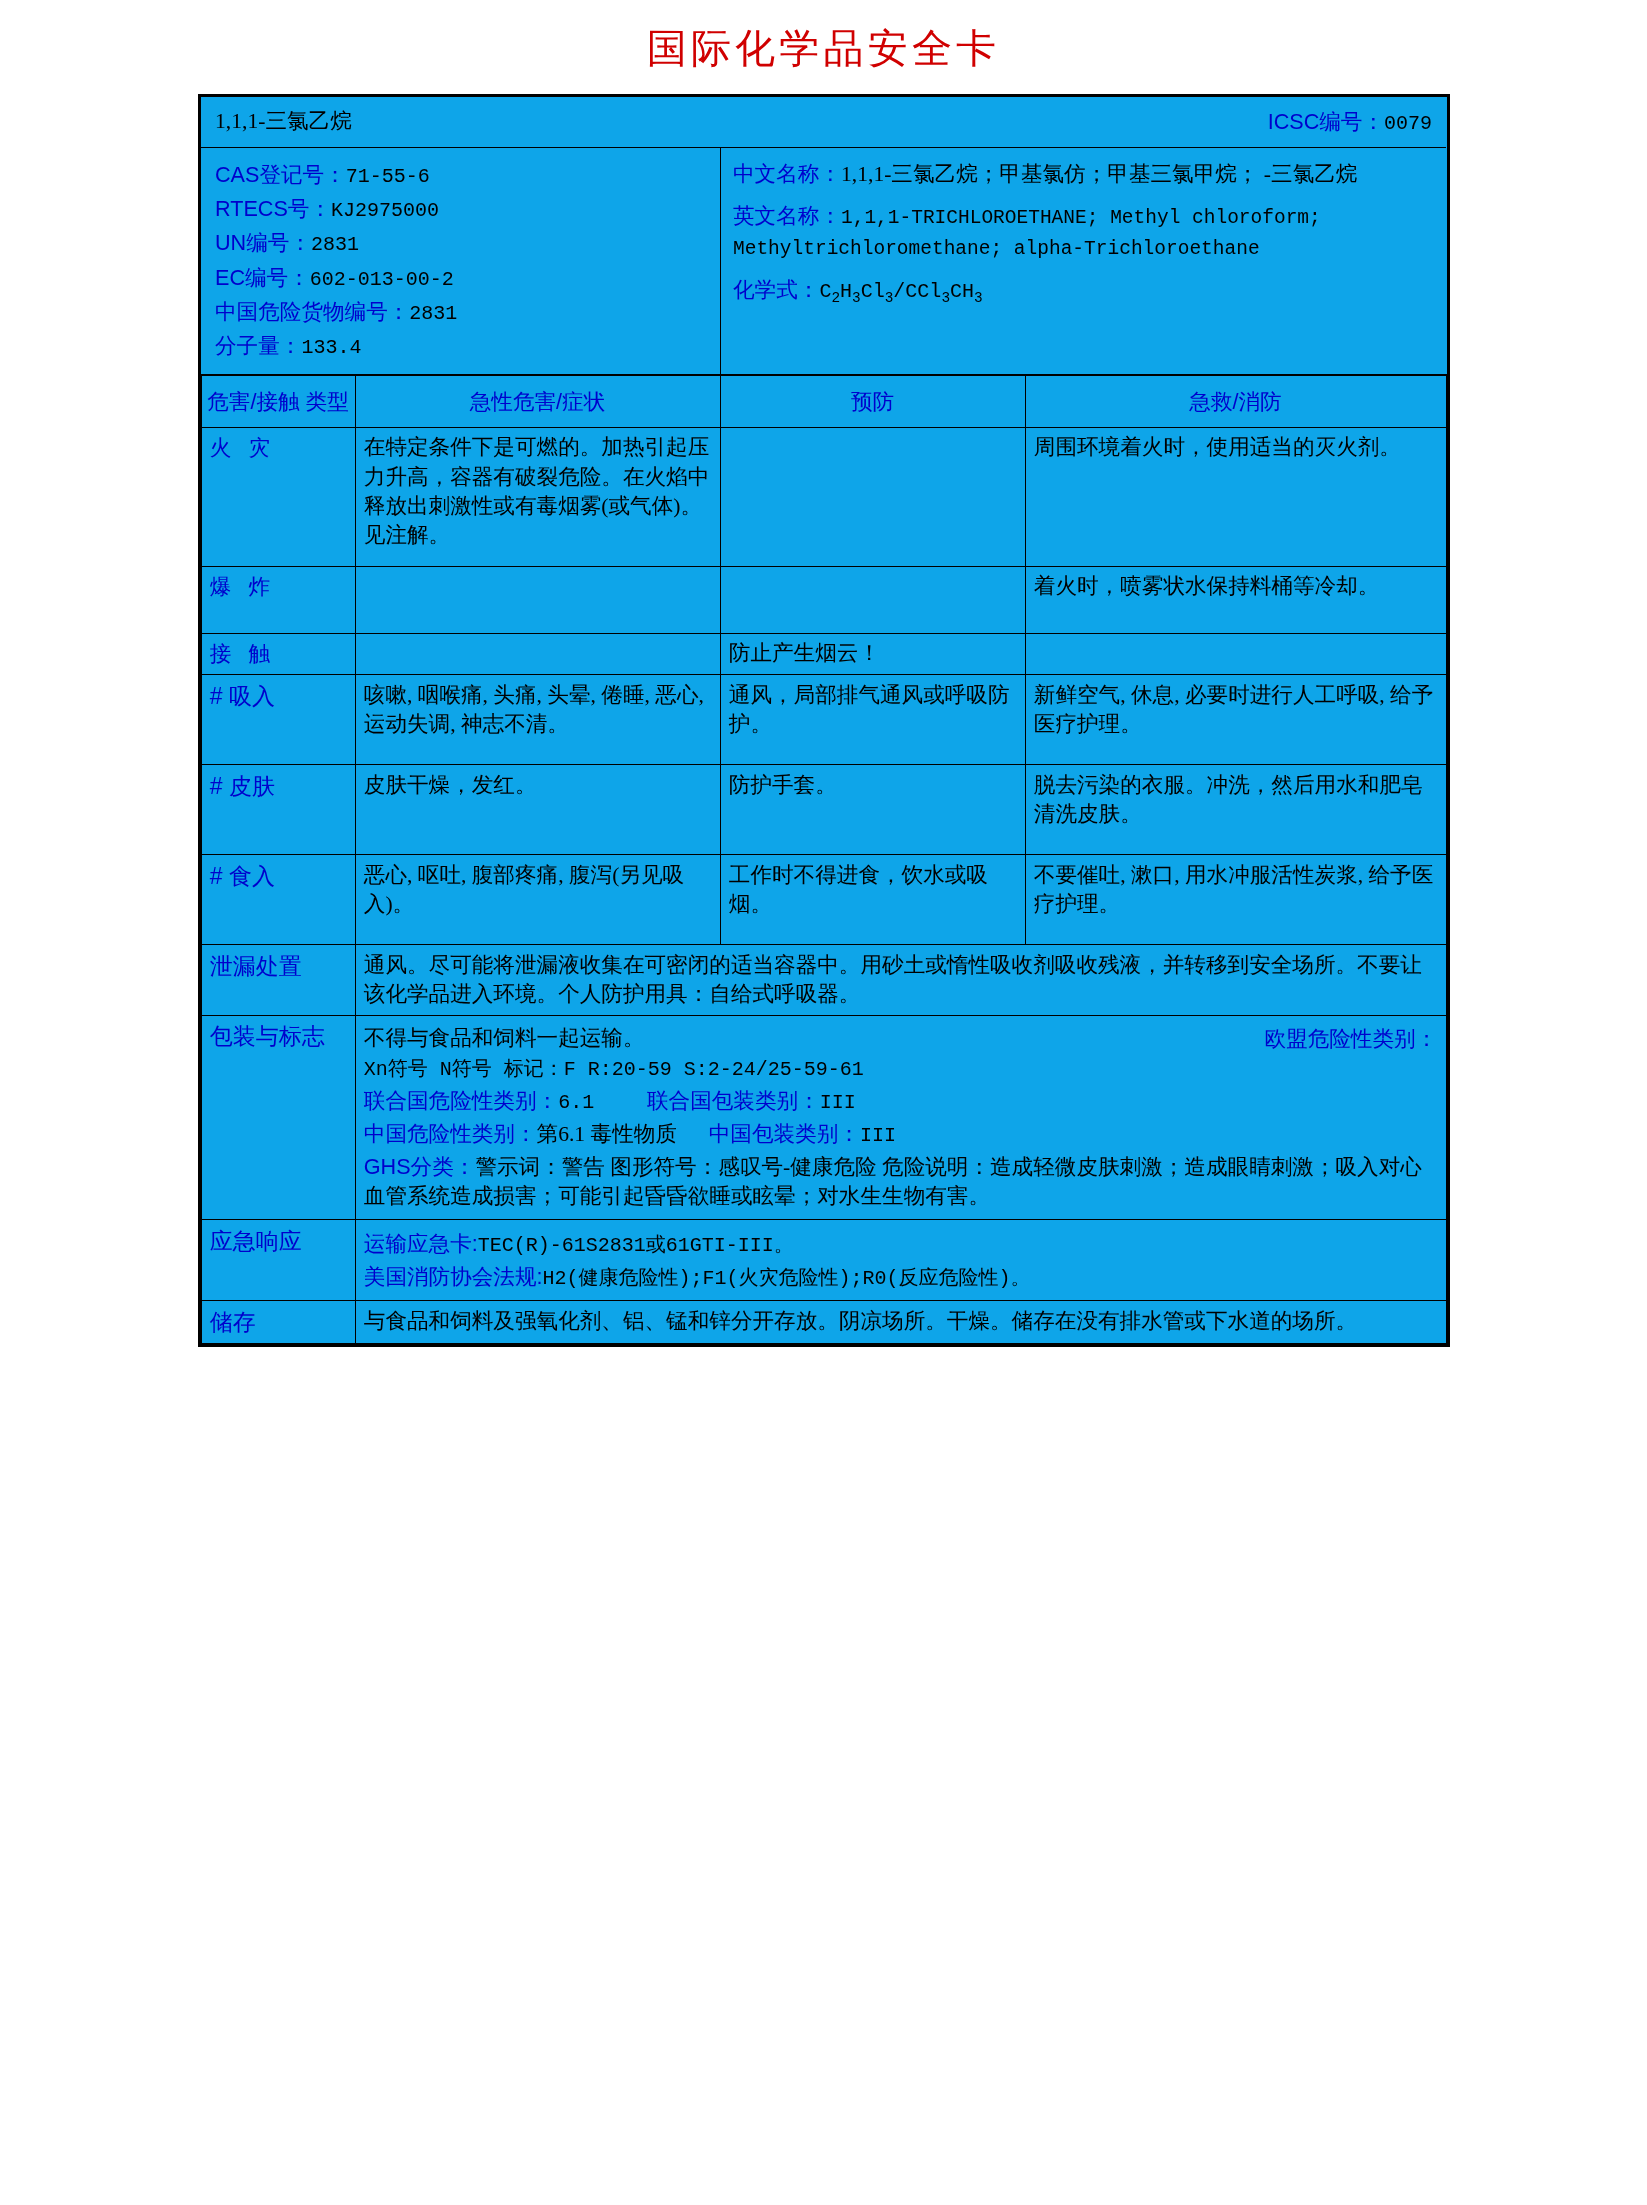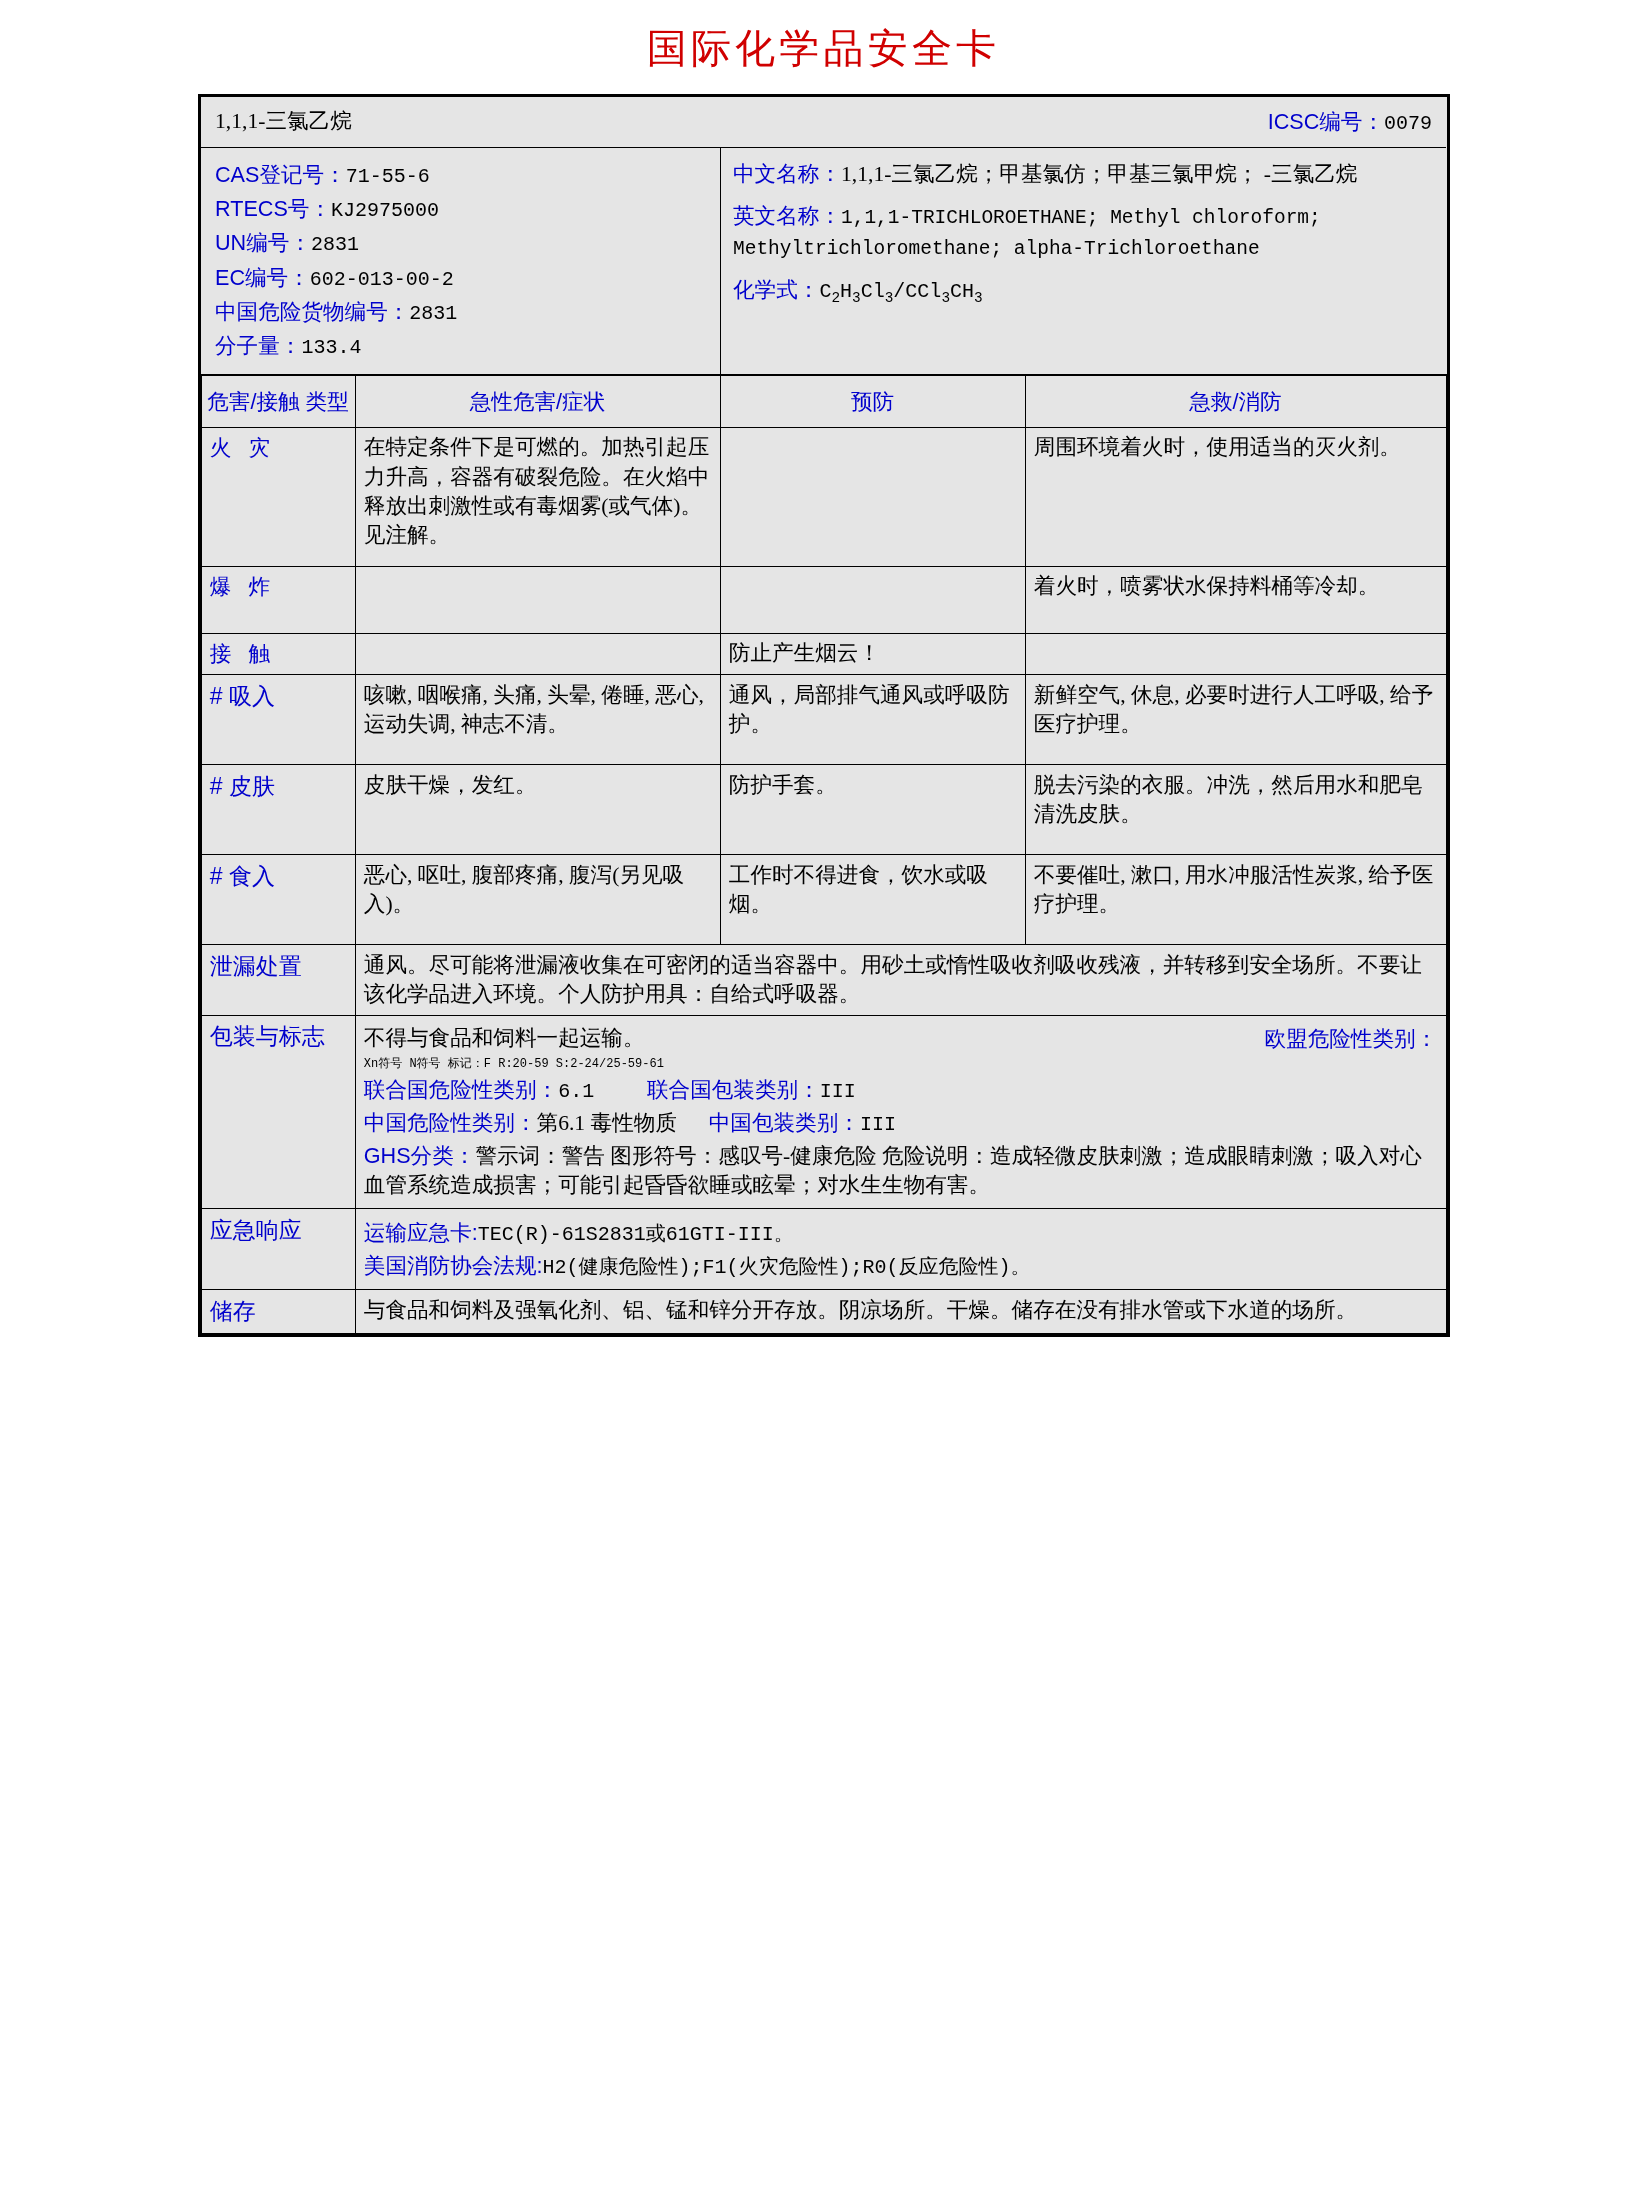--- a/index.html
+++ b/index.html
@@ -26,21 +26,21 @@
     font-size: 40px;
     letter-spacing: 4.2px;
     padding-top: 21px;
     padding-bottom: 18px;
   }
   .sheet {
     margin: 0 auto;
     width: 1252px;
     border: 3.5px solid #000000;
     box-sizing: border-box;
-    background: #e5e5e5;
+    background: #0ea5e9;
   }
   table.main {
     width: 100%;
     border-collapse: collapse;
     table-layout: fixed;
   }
   table.main td {
     border: 1.4px solid #000000;
     vertical-align: top;
     padding: 5.6px 8.3px;
@@ -209,21 +209,21 @@
         <td class="cell" colspan="3">通风。尽可能将泄漏液收集在可密闭的适当容器中。用砂土或惰性吸收剂吸收残液，并转移到安全场所。不要让该化学品进入环境。个人防护用具：自给式呼吸器。</td>
       </tr>
 
       <tr>
         <td class="rowhead small">包装与标志</td>
         <td class="cell pkg" colspan="3">
           <p>
             <span>不得与食品和饲料一起运输。</span>
             <span class="right-blue">欧盟危险性类别：</span>
           </p>
-          <p class="clr" style="font-family:'Liberation Mono',monospace;font-size:12px;">Xn符号 N符号 标记：F  R:20-59 S:2-24/25-59-61</p>
+          <p class="clr" style="font-family:'Liberation Mono',monospace;font-size:20px;">Xn符号 N符号 标记：F  R:20-59 S:2-24/25-59-61</p>
           <p>
             <span class="blue">联合国危险性类别：</span><span class="mono">6.1</span>
             <span style="display:inline-block;width:42px"></span>
             <span class="blue">联合国包装类别：</span><span class="mono">III</span>
           </p>
           <p>
             <span class="blue">中国危险性类别：</span><span>第6.1 毒性物质</span>
             <span style="display:inline-block;width:21px"></span>
             <span class="blue">中国包装类别：</span><span class="mono">III</span>
           </p>

